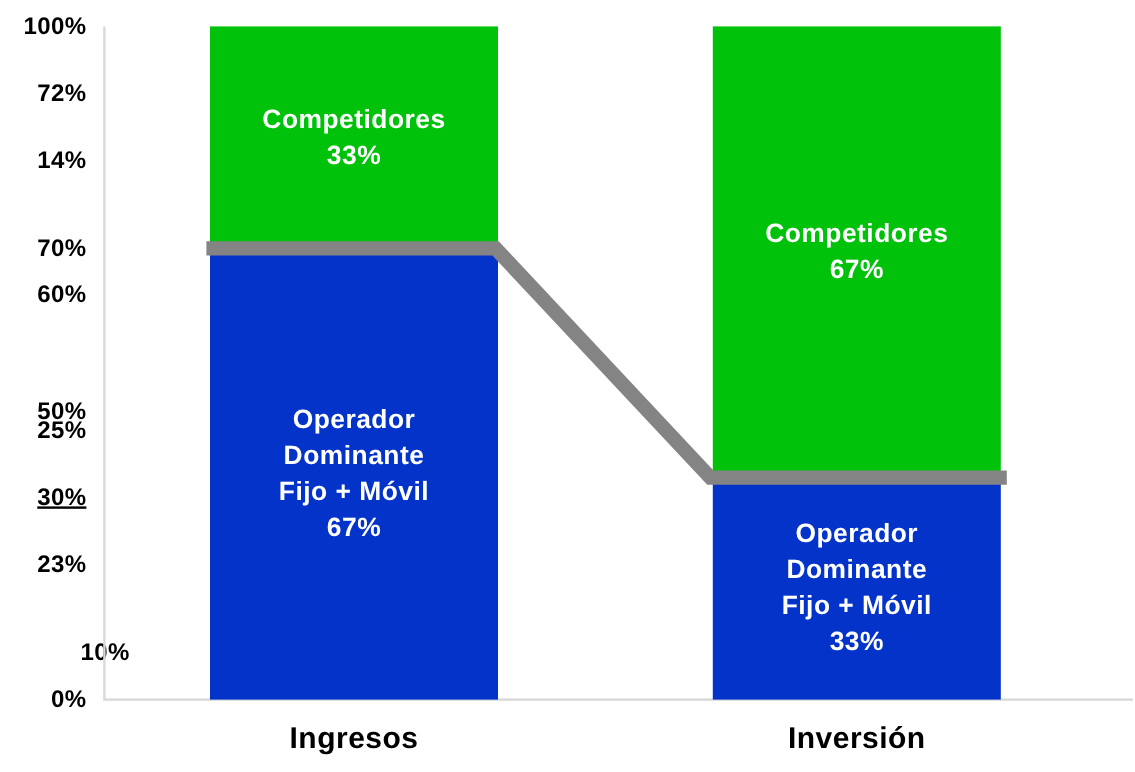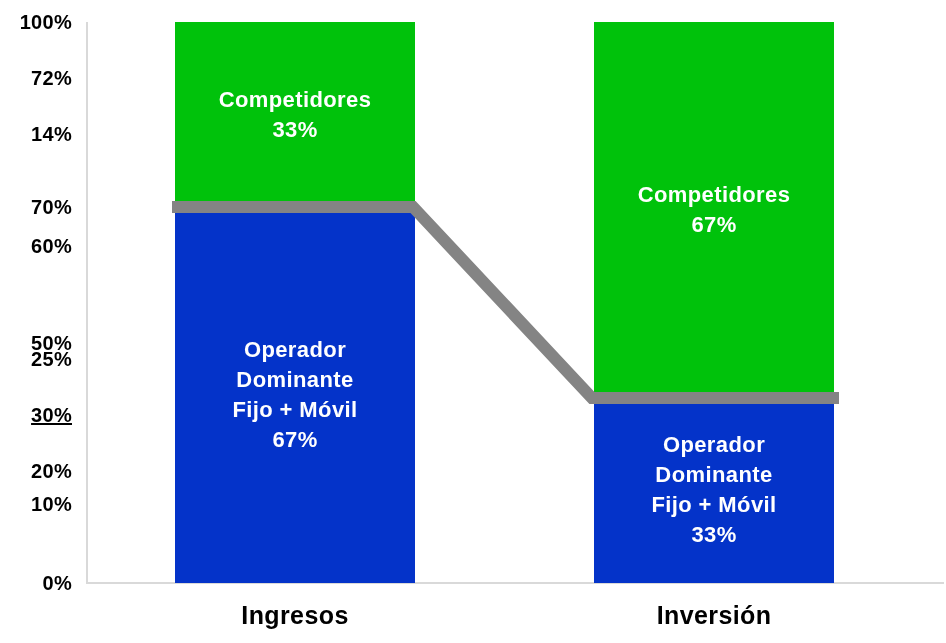--- a/index.html
+++ b/index.html
@@ -100,22 +100,22 @@
 <div class="chart">
 
   <div class="ytick" style="top: 10px;">100%</div>
   <div class="ytick" style="top: 66.1px;">72%</div>
   <div class="ytick" style="top: 122.2px;">14%</div>
   <div class="ytick" style="top: 178.3px; margin-top: 17px;">70%</div>
   <div class="ytick" style="top: 234.4px;">60%</div>
   <div class="ytick" style="top: 290.5px; margin-top: 40px;">50%</div>
   <div class="ytick" style="top: 346.6px;">25%</div>
   <div class="ytick" style="top: 402.7px; text-decoration: underline;">30%</div>
-  <div class="ytick" style="top: 458.8px;">20%</div>
-  <div class="ytick" style="top: 492px;">10%</div>
+  <div class="ytick" style="top: 458.8px;">23%</div>
+  <div class="ytick" style="top: 532px; padding-left: 36px;">10%</div>
   <div class="ytick" style="top: 571px;">0%</div>
 
   <div class="vaxis"></div>
   <div class="haxis"></div>
 
   <div class="bar" id="bar0" style="left: 175px; width: 240px;">
     <div class="seg seg-top" style="height: 185.13px; background: rgb(0, 194, 11);">
       <div class="seglabel">
         <span>Competidores</span>
         <span>33%</span>

